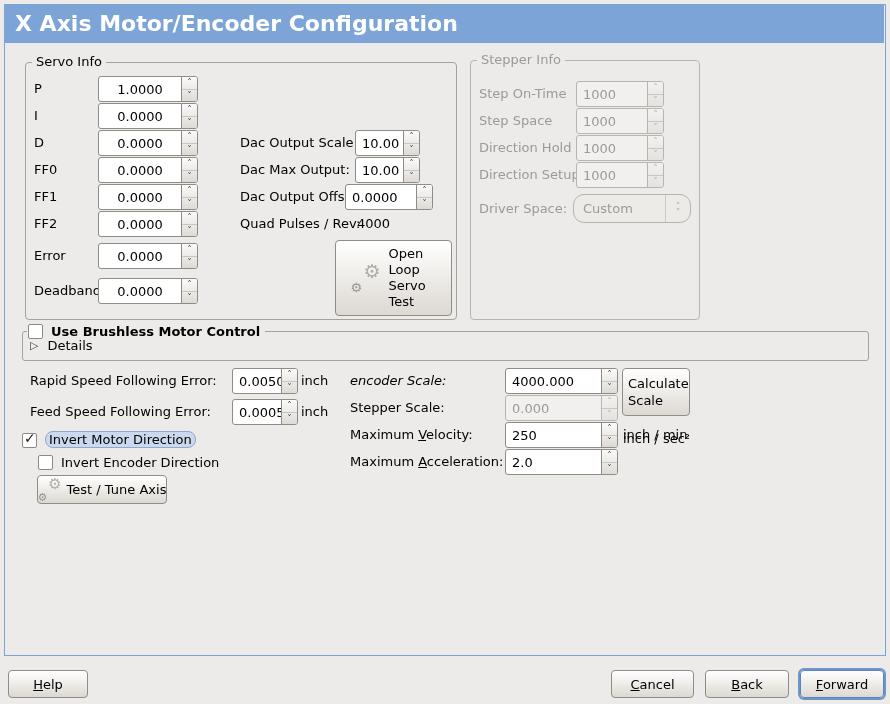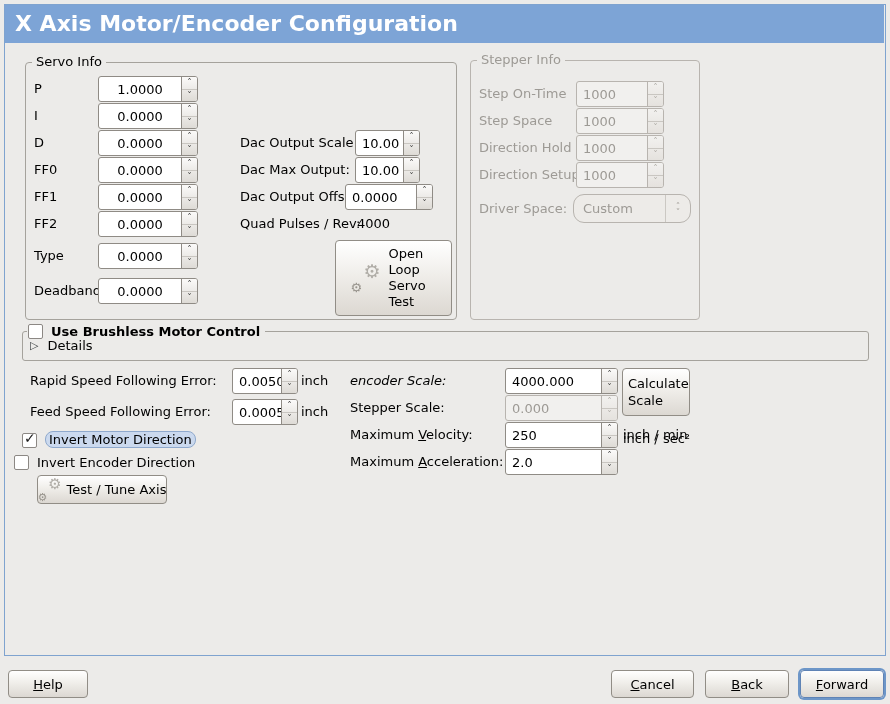--- a/index.html
+++ b/index.html
@@ -121,21 +121,21 @@
       <span class="lbl" style="width:64px;">FF2</span>
       <div class="spin" style="width:100px;">
         <span class="val center">0.0000</span>
       <span class="btns">
             <i class="up">˄</i>
             <i class="dn">˅</i>
           </span>
         </div>
     </div>
     <div class="row" style="left:8px;top:180px;">
-      <span class="lbl" style="width:64px;">Type</span>
+      <span class="lbl" style="width:64px;">Error</span>
       <div class="spin" style="width:100px;">
         <span class="val center">0.0000</span>
       <span class="btns">
             <i class="up">˄</i>
             <i class="dn">˅</i>
           </span>
         </div>
     </div>
     <div class="row" style="left:8px;top:215px;">
       <span class="lbl" style="width:64px;">Deadband</span>
@@ -312,21 +312,21 @@
       </span>
     </div>
   <span class="abs lbl" style="left:623px;top:426px;">inch / sec²</span>
 
   <div class="abs cbrow" style="left:22px;top:431px;">
     <span class="cb">
         <span class="check">✓</span>
       </span>
     <span class="hl">Invert Motor Direction</span>
   </div>
-  <div class="abs cbrow" style="left:14px;top:455px;">
+  <div class="abs cbrow" style="left:38px;top:455px;">
     <span class="cb"></span>
     <span>Invert Encoder Direction</span>
   </div>
   <div class="abs btn" style="left:37px;top:475px;width:130px;height:29px;gap:5px;">
     <span class="gears small">
         <i class="g1" style="font-style:normal;">⚙</i>
         <i class="g2" style="font-style:normal;">⚙</i>
       </span>
     <span>Test / Tune Axis</span>
   </div>

